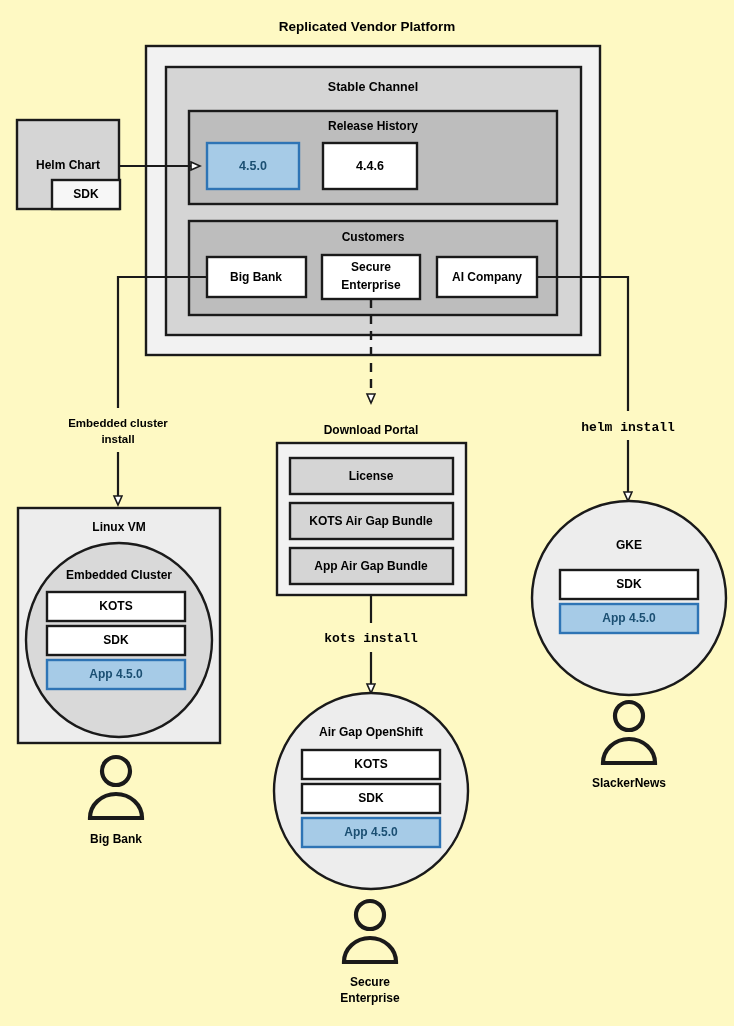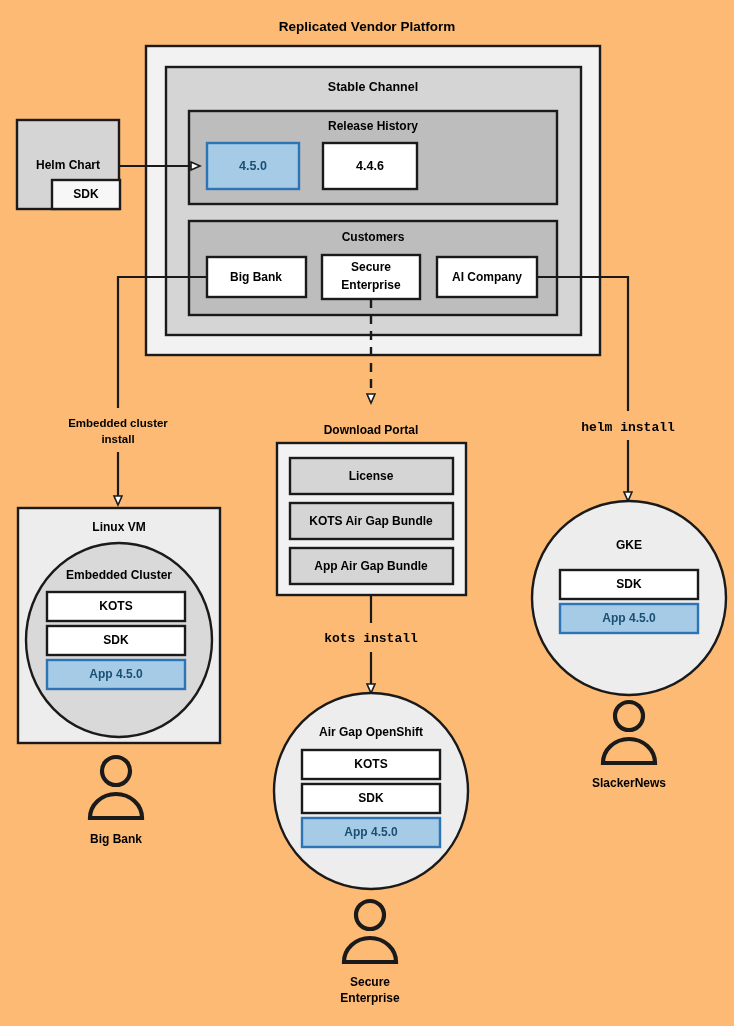--- a/index.html
+++ b/index.html
@@ -7,21 +7,21 @@
     padding: 0;
     background: #ffffff;
   }
   body {
     font-family: "Liberation Sans", sans-serif;
   }
   #page {
     position: relative;
     width: 734px;
     height: 1026px;
-    background: #fdba74;
+    background: #fef9c3;
     overflow: hidden;
   }
   svg.layer {
     position: absolute;
     left: 0;
     top: 0;
     width: 734px;
     height: 1026px;
   }
   .t {

